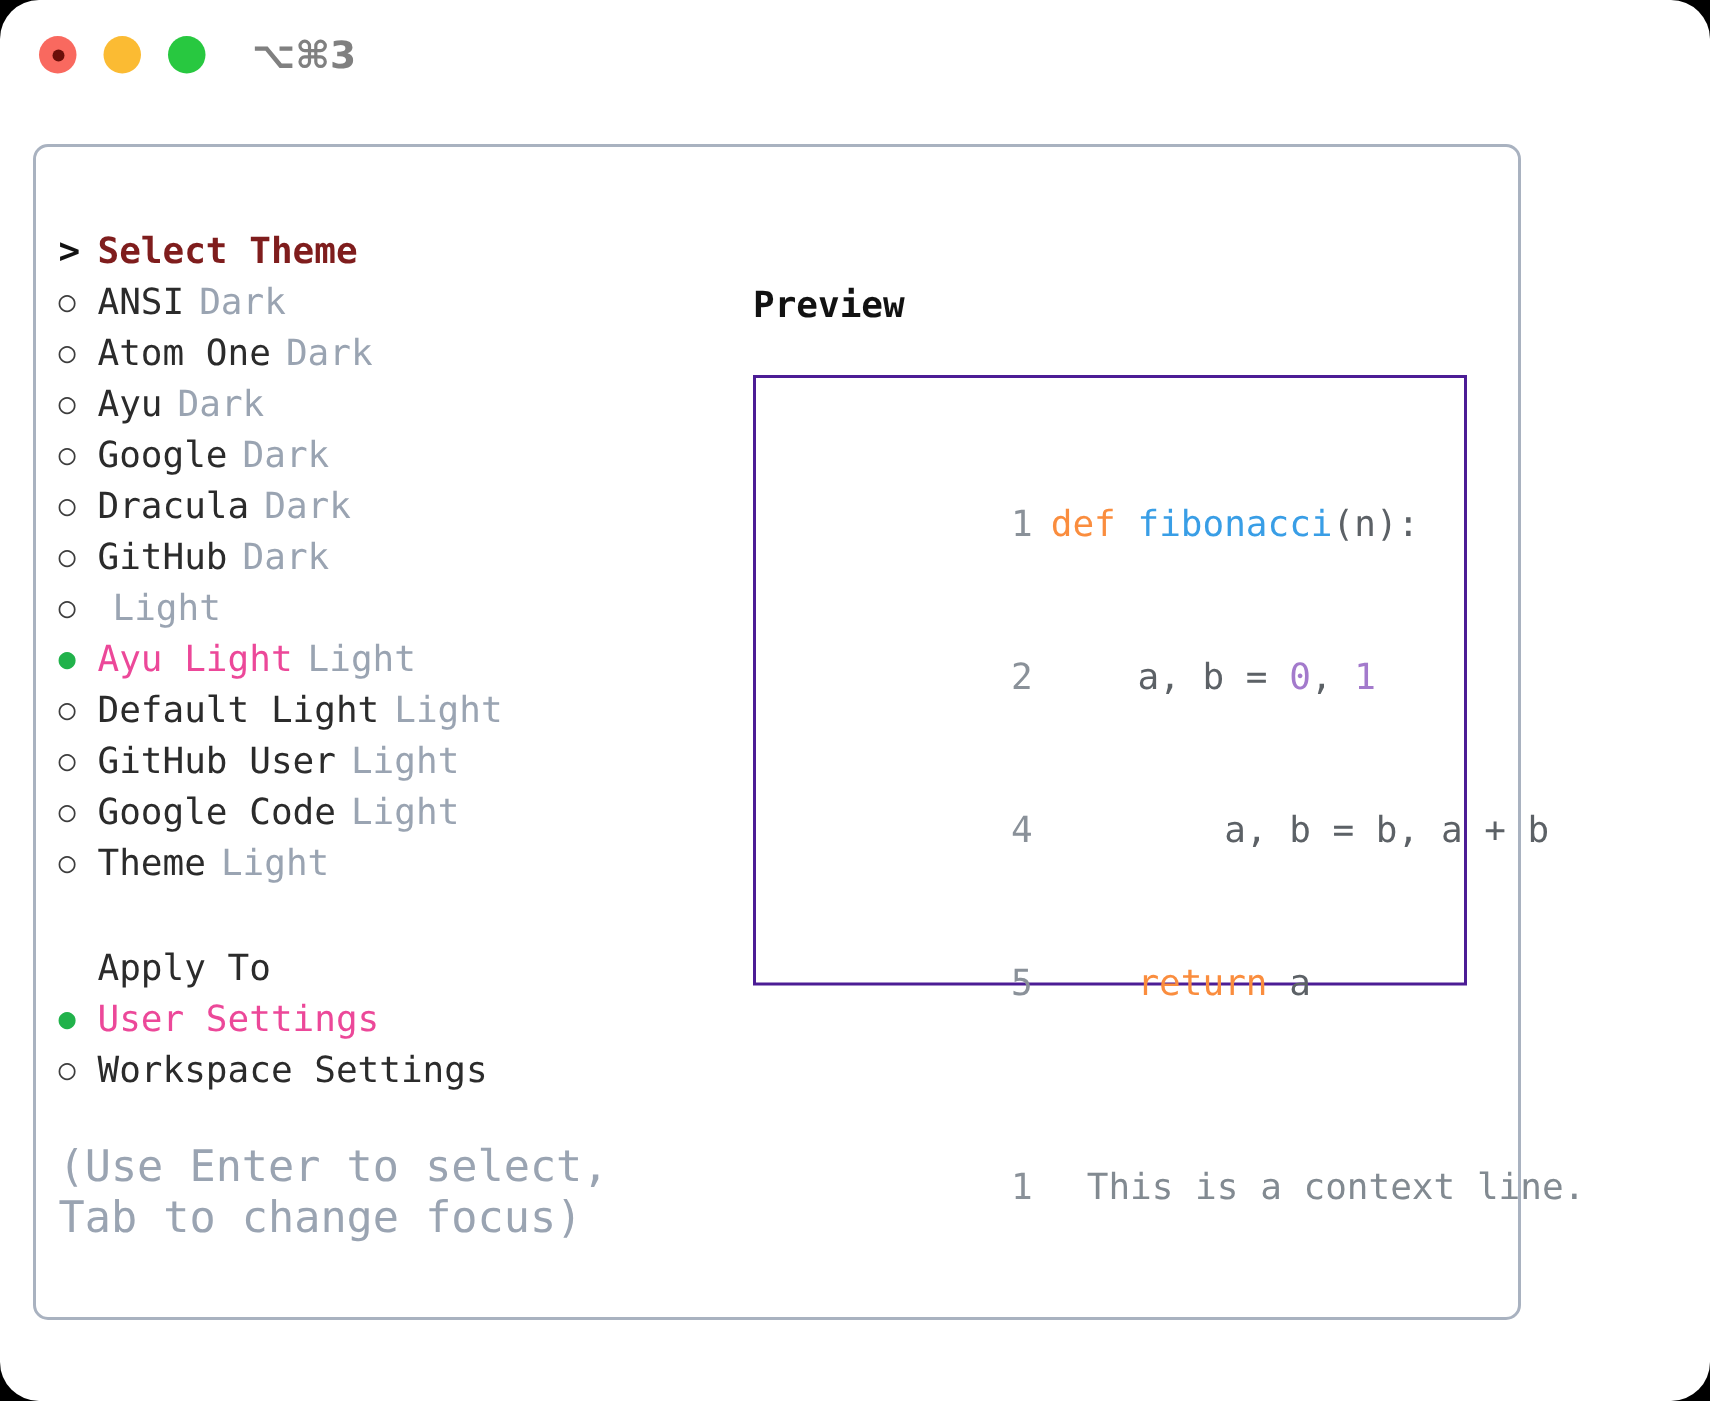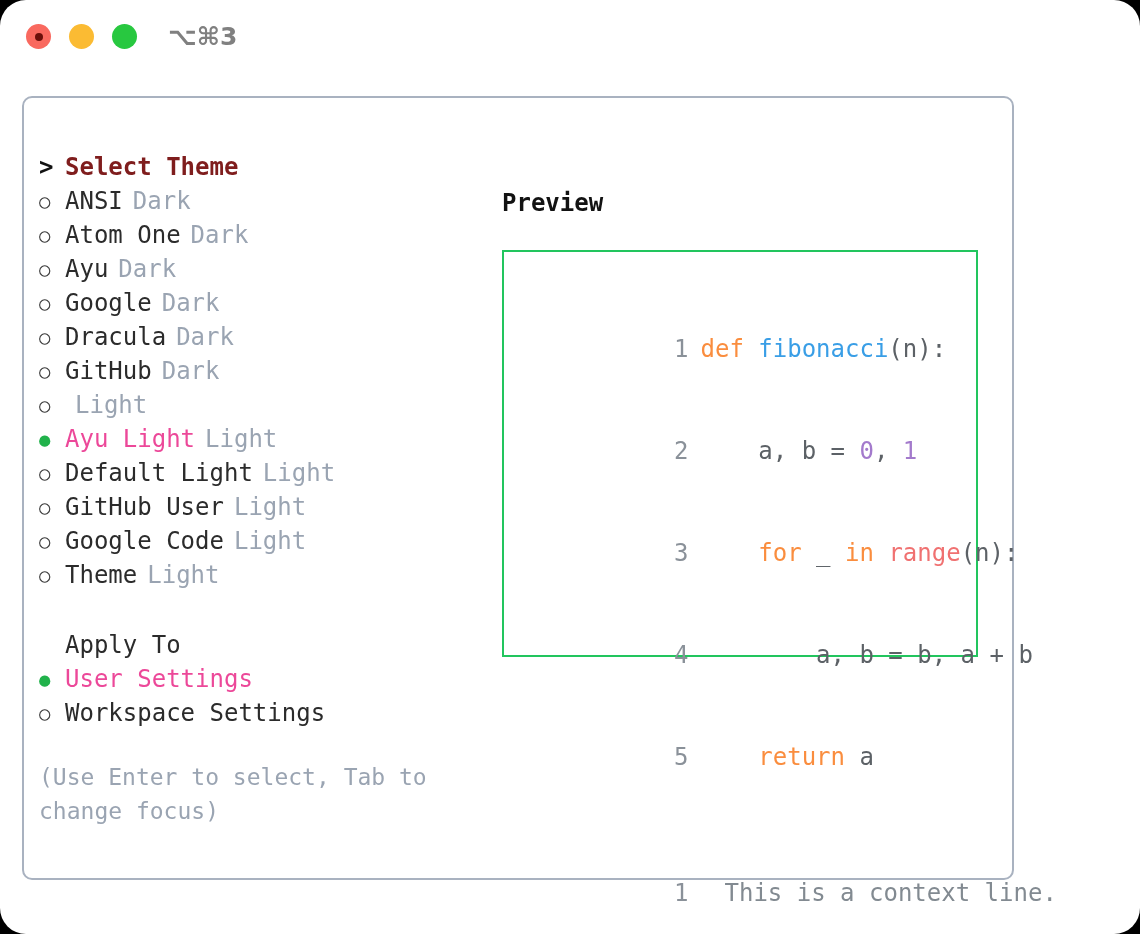--- a/index.html
+++ b/index.html
@@ -106,21 +106,21 @@
   .label.sel   { color: #ec4899; }
   .variant {
     color: #9aa4b2;
     margin-left: 10px;
   }
 
   .section-gap { height: 36px; }
 
   .hint {
     margin-top: 30px;
-    font-size: 23px;
+    font-size: 29px;
     line-height: 34px;
     color: #9aa4b2;
     width: 400px;
     white-space: normal;
   }
 
   
   .right-col {
     position: absolute;
     left: 478px; top: 52px;
@@ -130,21 +130,21 @@
     font-size: 24px;
     font-weight: bold;
     color: #121212;
     line-height: 34px;
     margin-top: 36px;
   }
   .preview-box {
     margin-top: 30px;
     width: 476px;
     height: 407px;
-    border: 2px solid #22c55e;
+    border: 2px solid #4c1d95;
     background: #ffffff;
     padding: 46px 0 0 18px;
   }
 
   .code-line {
     font-size: 24px;
     line-height: 34px;
     white-space: pre;
     color: #5c6166;
   }
@@ -286,23 +286,20 @@
       <div class="preview-box">
 
         <div class="code-line">
           <span class="ln">1</span><span class="kw">def</span><span class="pn"> </span><span class="fn">fibonacci</span><span class="pn">(n):</span>
         </div>
 
         <div class="code-line">
           <span class="ln">2</span><span class="pn">    a, b = </span><span class="num">0</span><span class="pn">, </span><span class="num">1</span>
         </div>
 
-        <div class="code-line">
-          <span class="ln">3</span><span class="pn">    </span><span class="kw">for</span><span class="pn"> _ </span><span class="kw">in</span><span class="pn"> </span><span class="bi">range</span><span class="pn">(n):</span>
-        </div>
 
         <div class="code-line">
           <span class="ln">4</span><span class="pn">        a, b = b, a + b</span>
         </div>
 
         <div class="code-line">
           <span class="ln">5</span><span class="pn">    </span><span class="kw">return</span><span class="pn"> a</span>
         </div>
 
         <div class="diff-gap"></div>

